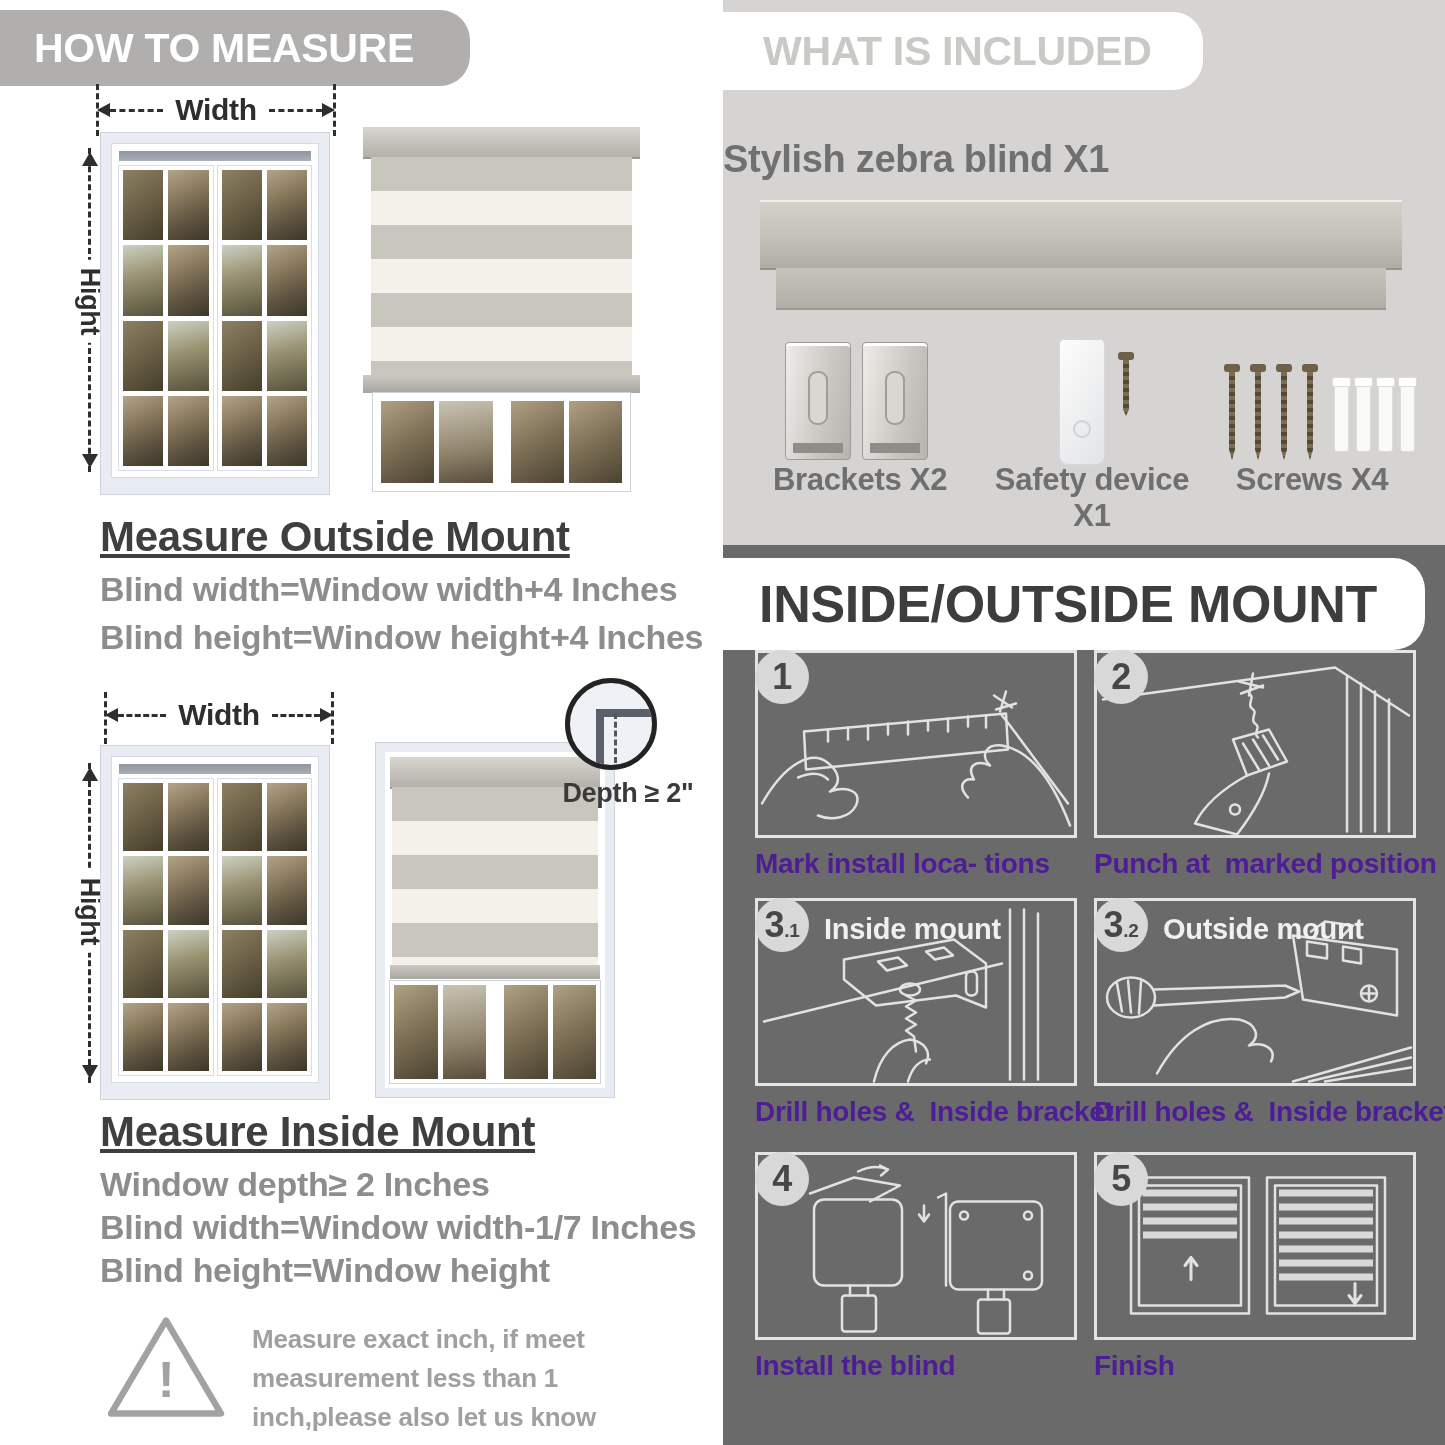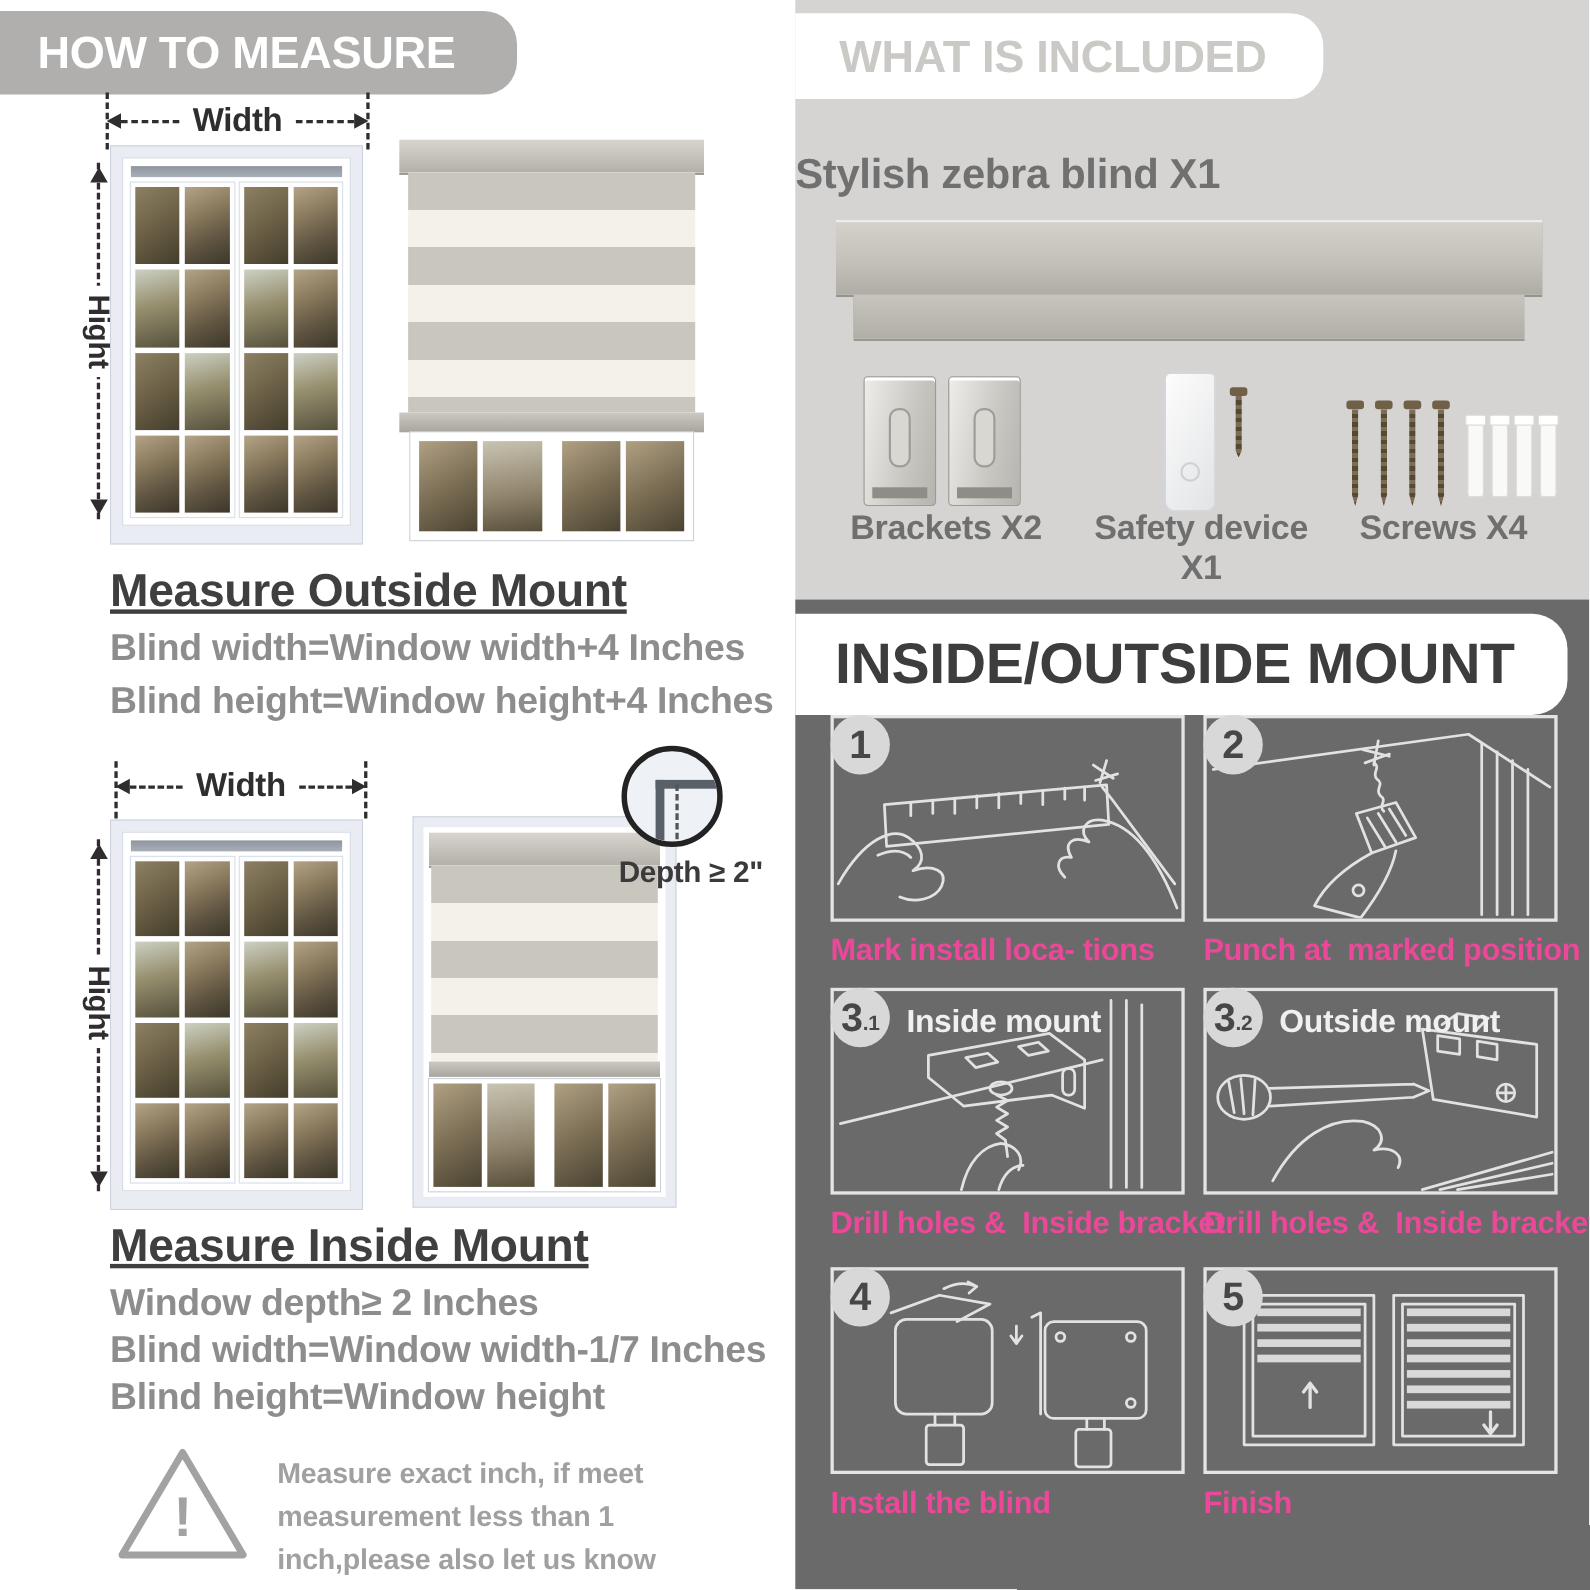--- a/index.html
+++ b/index.html
@@ -113,21 +113,21 @@
   .inc-label{position:absolute;top:462px;text-align:center;font-size:31px;color:#6f6f6f;}
 
   
   .step{position:absolute;width:322px;height:188px;border:3px solid #e4e4e4;box-sizing:border-box;}
   .badge{position:absolute;top:-3px;left:-3px;width:54px;height:54px;background:#d8d8d8;
          border-radius:50%;display:flex;align-items:center;justify-content:center;color:#474747;}
   .badge .main{font-size:36px;}
   .badge .sub{font-size:19px;margin-top:12px;}
   .step-title{position:absolute;top:12px;left:66px;color:#f0f0f0;font-size:29px;}
   .step svg{position:absolute;left:0;top:0;width:100%;height:100%;}
-  .caption{position:absolute;width:360px;color:#ec4899;font-size:28px;white-space:pre-wrap;}
+  .caption{position:absolute;width:360px;color:#4c1d95;font-size:28px;white-space:pre-wrap;}
 </style>
 </head>
 <body>
 
 <div id="app">
 
   <div id="panel-included" class="abs"></div>
   <div id="panel-mount" class="abs"></div>
 
   <div id="htm-pill" class="pill">

